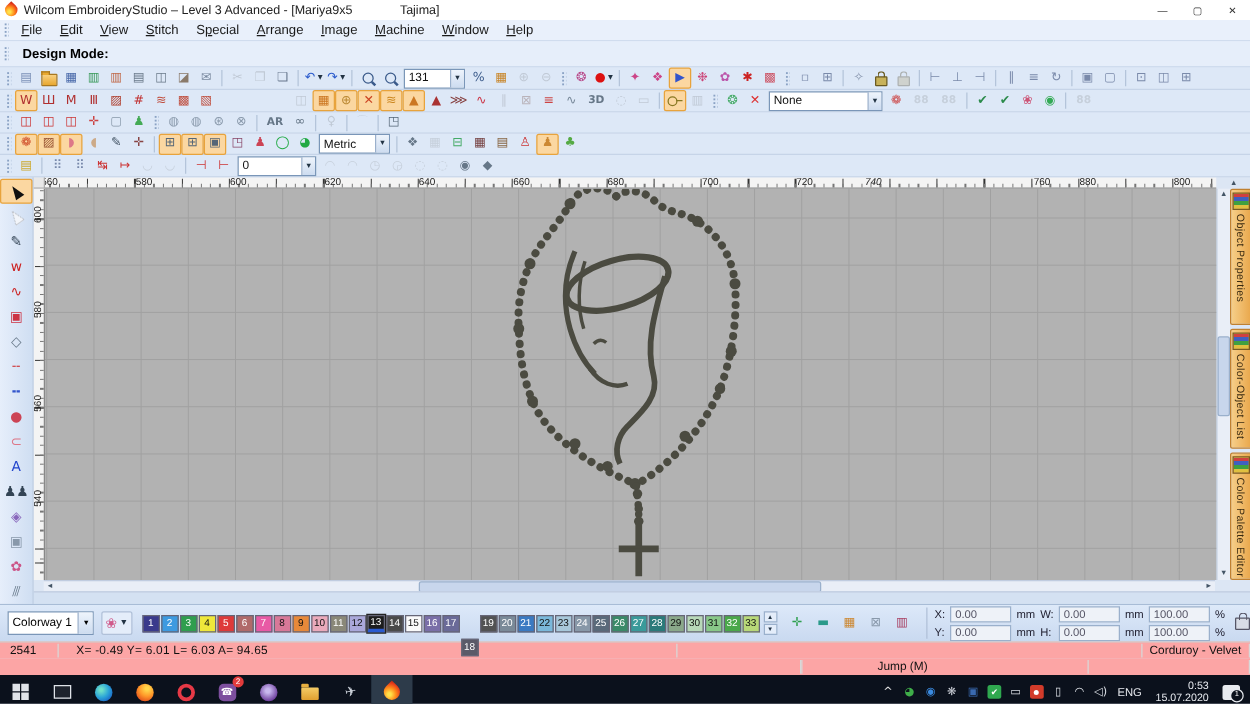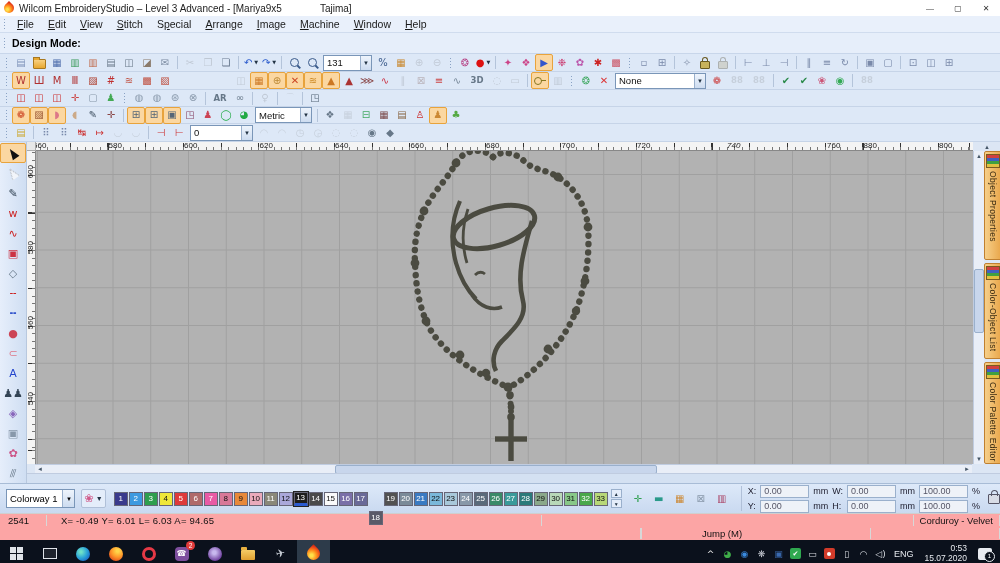--- a/index.html
+++ b/index.html
@@ -11,21 +11,21 @@
     background:radial-gradient(circle at 50% 72%,#ffe04a 12%,#ff8c1a 46%,#e6391a 78%,#b52a10 100%);
     border-radius:0 50% 50% 50%;transform:rotate(45deg);flex:0 0 auto;}
   .title-right{margin-left:38px;}
   .tspacer{flex:1;}
   .winbtn{width:28px;height:16px;display:flex;align-items:center;justify-content:center;font-size:8px;color:#333;}
   
   .menubar{height:16px;background:#e9f0fb;border-bottom:1px solid #d0dcee;display:flex;align-items:center;font-size:10.5px;color:#1a1a1a;}
   .menubar .mitem{padding:0 7px;}
   .menubar u{text-decoration:underline;}
   
-  .modebar{height:20px;background:#e6eefa;border-bottom:1px solid #c8d6ea;display:flex;align-items:center;font-size:10.5px;gap:0;}
+  .modebar{height:20px;background:#e6eefa;border-bottom:1px solid #c8d6ea;display:flex;align-items:center;font-size:10.5px;gap:6px;}
   .modelabel{font-weight:bold;margin:0 4px 0 2px;}
   .modebtn{height:16px;display:flex;align-items:center;padding:0 7px;border:1px solid transparent;border-radius:2px;color:#111;}
   .modebtn.flat{border-color:#bccce2;background:#eef4fc;}
   .modebtn.active{background:linear-gradient(#fde3b0,#f9c978);border-color:#d88f2e;}
   .globe{width:11px;height:11px;border-radius:50%;background:radial-gradient(circle at 35% 30%,#cfe6f8,#5a96d0 70%,#2a62a8);border:1px solid #3a6aa0;}
   .dd{font-size:7px;color:#234;margin-left:2px;}
   
   .tb{display:flex;align-items:center;background:#dde8f7;border-bottom:1px solid #c6d4e8;padding-left:2px;}
   .tb1,.tb2,.tb5{height:17px;}.tb3,.tb4{height:16px;}
   .grip{width:4px;height:12px;margin:0 3px;background-image:radial-gradient(#8aa2c4 38%,transparent 42%);background-size:3px 3px;}
@@ -426,21 +426,21 @@
         <div class="hruler" id="hruler">
             <span class="hlab" style="left: -3px;">560</span>
             <span class="hlab" style="left: 72.5px;">580</span>
             <span class="hlab" style="left: 148px;">600</span>
             <span class="hlab" style="left: 223.5px;">620</span>
             <span class="hlab" style="left: 299px;">640</span>
             <span class="hlab" style="left: 374.5px;">660</span>
             <span class="hlab" style="left: 450px;">680</span>
             <span class="hlab" style="left: 525.5px;">700</span>
             <span class="hlab" style="left: 601px;">720</span>
-            <span class="hlab" style="left: 691px; font-style: italic;">740</span>
+            <span class="hlab" style="left: 656px; font-style: italic;">740</span>
             <span class="hlab" style="left: 791px;">760</span>
             <span class="hlab" style="left: 827.5px;">880</span>
             <span class="hlab" style="left: 903px;">800</span>
           </div>
         <div class="topright">▲</div>
       </div>
       <div class="canvasrow">
         <div class="vruler" id="vruler">
             <span class="vlab" style="top: 14px;">600</span>
             <span class="vlab" style="top: 89.5px;">580</span>

